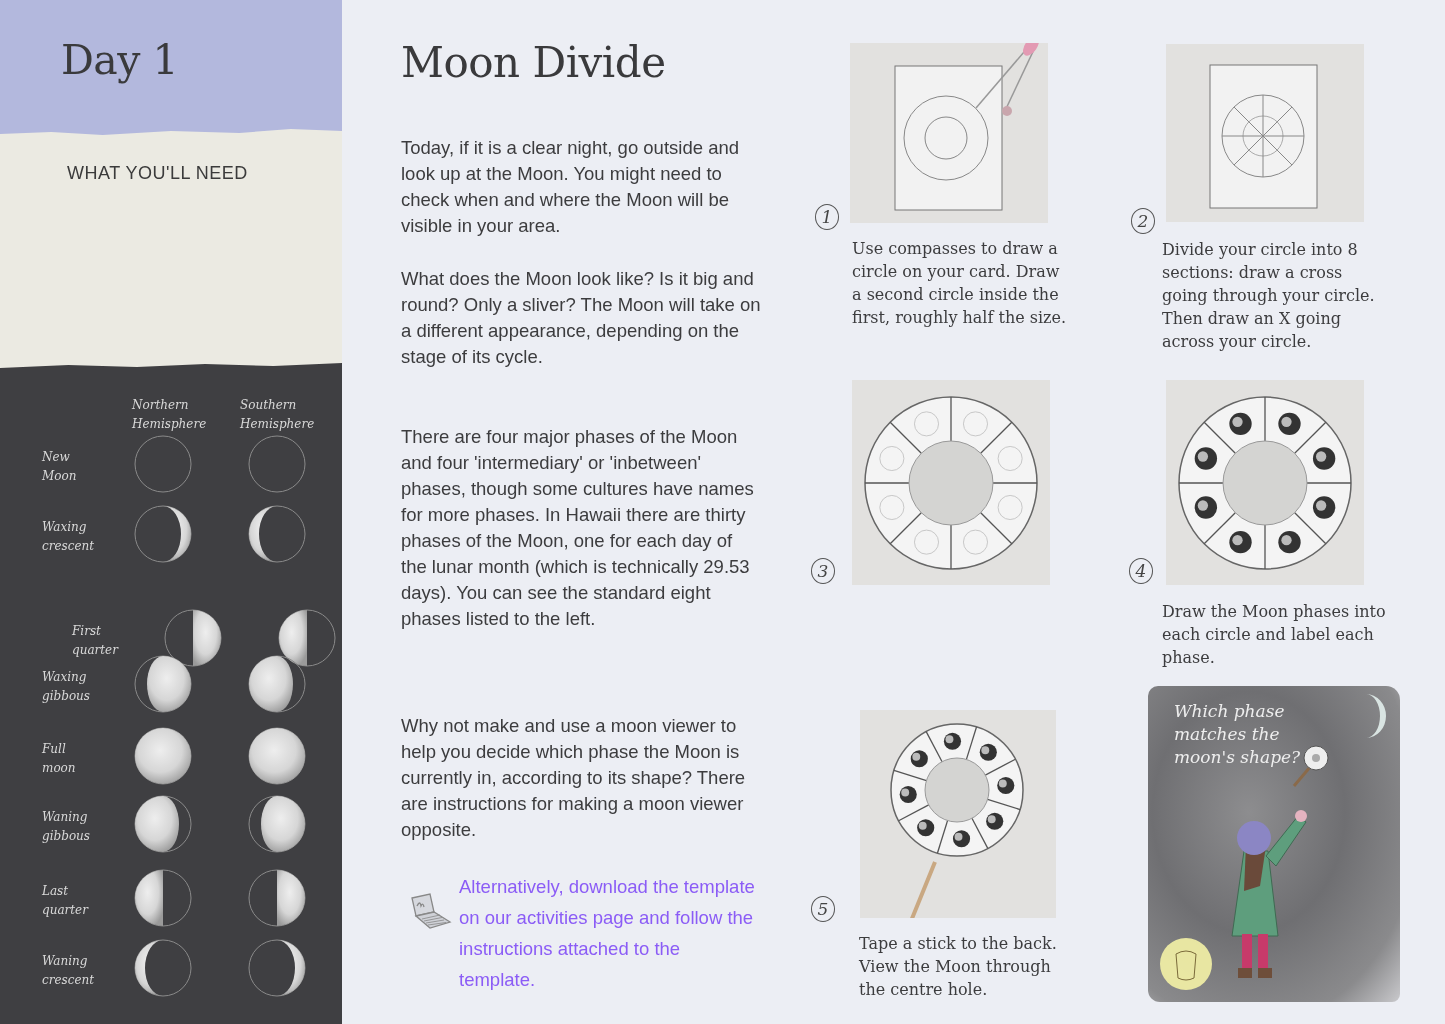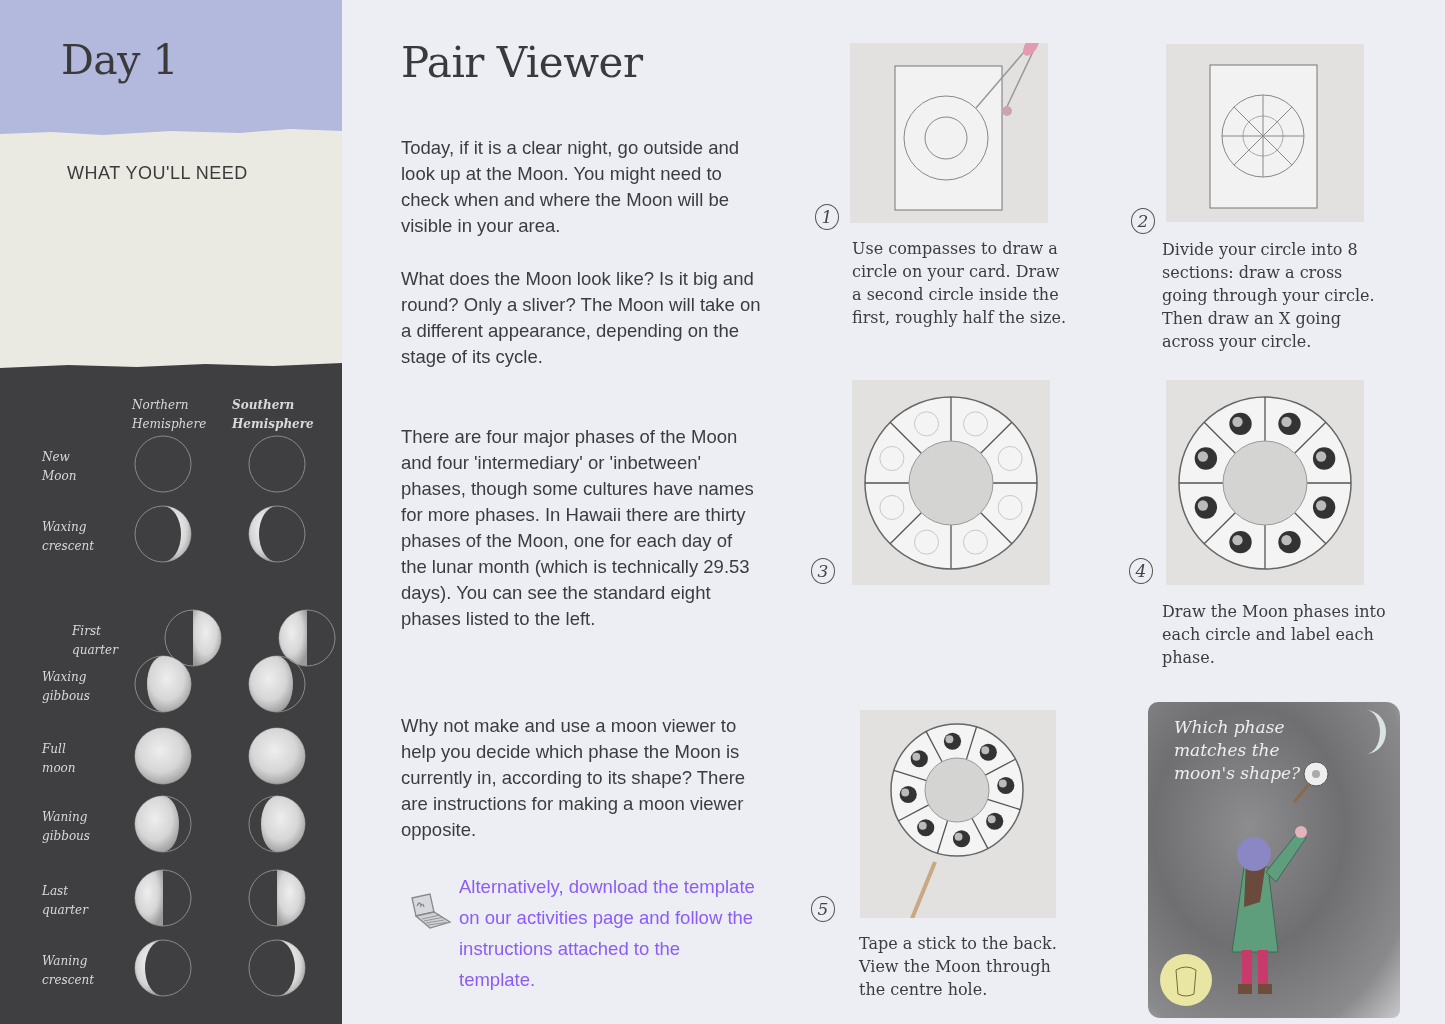--- a/index.html
+++ b/index.html
@@ -25,37 +25,37 @@
   .mid-title { position: absolute; left: 401px; top: 38px; font-family: "DejaVu Serif", serif; font-size: 42px; color: #3a3a3c; letter-spacing: -0.5px; }
   .para { position: absolute; left: 401px; width: 360px; font-size: 18.5px; line-height: 26px; color: #3c3c3e; }
   .laptop { position: absolute; left: 408px; top: 892px; width: 46px; height: 40px; }
   .alt-text { position: absolute; left: 459px; top: 871px; width: 300px; font-size: 18.5px; line-height: 31px; color: #8b5cf6; }
 
   
   .panel { position: absolute; background: #e2e1df; }
   .step-num { position: absolute; font-family: "DejaVu Serif", serif; font-style: italic; font-size: 17px; color: #444; width: 24px; height: 26px; border: 1.2px solid #555; border-radius: 50%; text-align: center; line-height: 24px; }
   .step-text { position: absolute; font-family: "DejaVu Serif", serif; font-size: 16px; line-height: 23px; color: #3c3c3e; }
 
-  .illu { position: absolute; left: 1148px; top: 702px; width: 252px; height: 316px; background: radial-gradient(ellipse at 40% 40%, #8d8d8f 0%, #6f6f72 45%, #8a8a8c 80%, #c9c9cc 100%); border-radius: 10px 14px 8px 12px; }
+  .illu { position: absolute; left: 1148px; top: 686px; width: 252px; height: 316px; background: radial-gradient(ellipse at 40% 40%, #8d8d8f 0%, #6f6f72 45%, #8a8a8c 80%, #c9c9cc 100%); border-radius: 10px 14px 8px 12px; }
   .illu-text { position: absolute; left: 26px; top: 14px; font-family: "DejaVu Serif", serif; font-style: italic; font-size: 17px; line-height: 23px; color: #eeeeee; }
 </style>
 </head>
 <body>
 
 <div class="left">
   <div class="lav"></div>
   <div class="cream"></div>
   <div class="day-title">Day 1</div>
   <div class="need-head">WHAT YOU'LL NEED</div>
 
   <div class="hemi" style="left:132px;">
     <div>Northern</div>
     <div>Hemisphere</div>
   </div>
-  <div class="hemi" style="left:232px;font-weight:bold;">
+  <div class="hemi" style="left:240px;">
     <div>Southern</div>
     <div>Hemisphere</div>
   </div>
 
   <div id="phase-rows">
       <div class="phase-row" style="top: 434px;">
         <div class="phase-label">
           <div>New</div>
           <div>Moon</div>
         </div>
@@ -272,21 +272,21 @@
                 <stop offset="100%" stop-color="#9a9a9a"></stop>
               </radialGradient>
             </defs>
             <circle cx="29" cy="30" r="28" fill="none" stroke="#8a8a8a" stroke-width="1"></circle>
             <path d="M29 2 A28 28 0 0 1 29 58 A18 28 0 0 0 29 2 Z" fill="url(#mg)"></path>
           </svg></div>
       </div>
     </div>
 </div>
 
-<div class="mid-title">Pair Viewer</div>
+<div class="mid-title">Moon Divide</div>
 <p class="para" style="top:135px;">Today, if it is a clear night, go outside and look up at the Moon. You might need to check when and where the Moon will be visible in your area.</p>
 <p class="para" style="top:266px;">What does the Moon look like? Is it big and round? Only a sliver? The Moon will take on a different appearance, depending on the stage of its cycle.</p>
 <p class="para" style="top:424px;">There are four major phases of the Moon and four 'intermediary' or 'inbetween' phases, though some cultures have names for more phases. In Hawaii there are thirty phases of the Moon, one for each day of the lunar month (which is technically 29.53 days). You can see the standard eight phases listed to the left.</p>
 <p class="para" style="top:713px;">Why not make and use a moon viewer to help you decide which phase the Moon is currently in, according to its shape? There are instructions for making a moon viewer opposite.</p>
 <svg class="laptop" viewBox="0 0 46 40">
   <g fill="none" stroke="#888" stroke-width="1.3">
     <path d="M4 6 L22 2 L26 20 L8 24 Z" fill="#d6d8de"></path>
     <path d="M9 14 q3 -6 4 0 q2 -4 3 1"></path>
     <path d="M8 24 L26 20 L42 30 L22 36 Z" fill="#cfd1d7"></path>
     <path d="M14 27 L32 23 M16 29 L34 25.5 M18 31 L36 28 M20 33 L38 30.5" stroke-width="0.8"></path>

